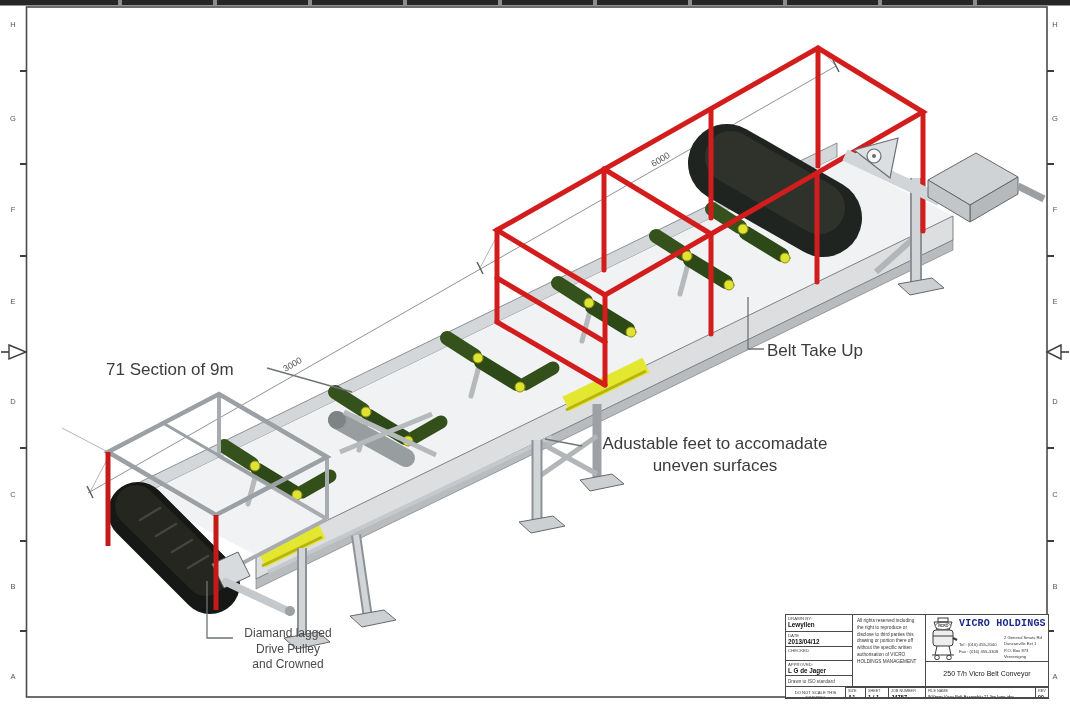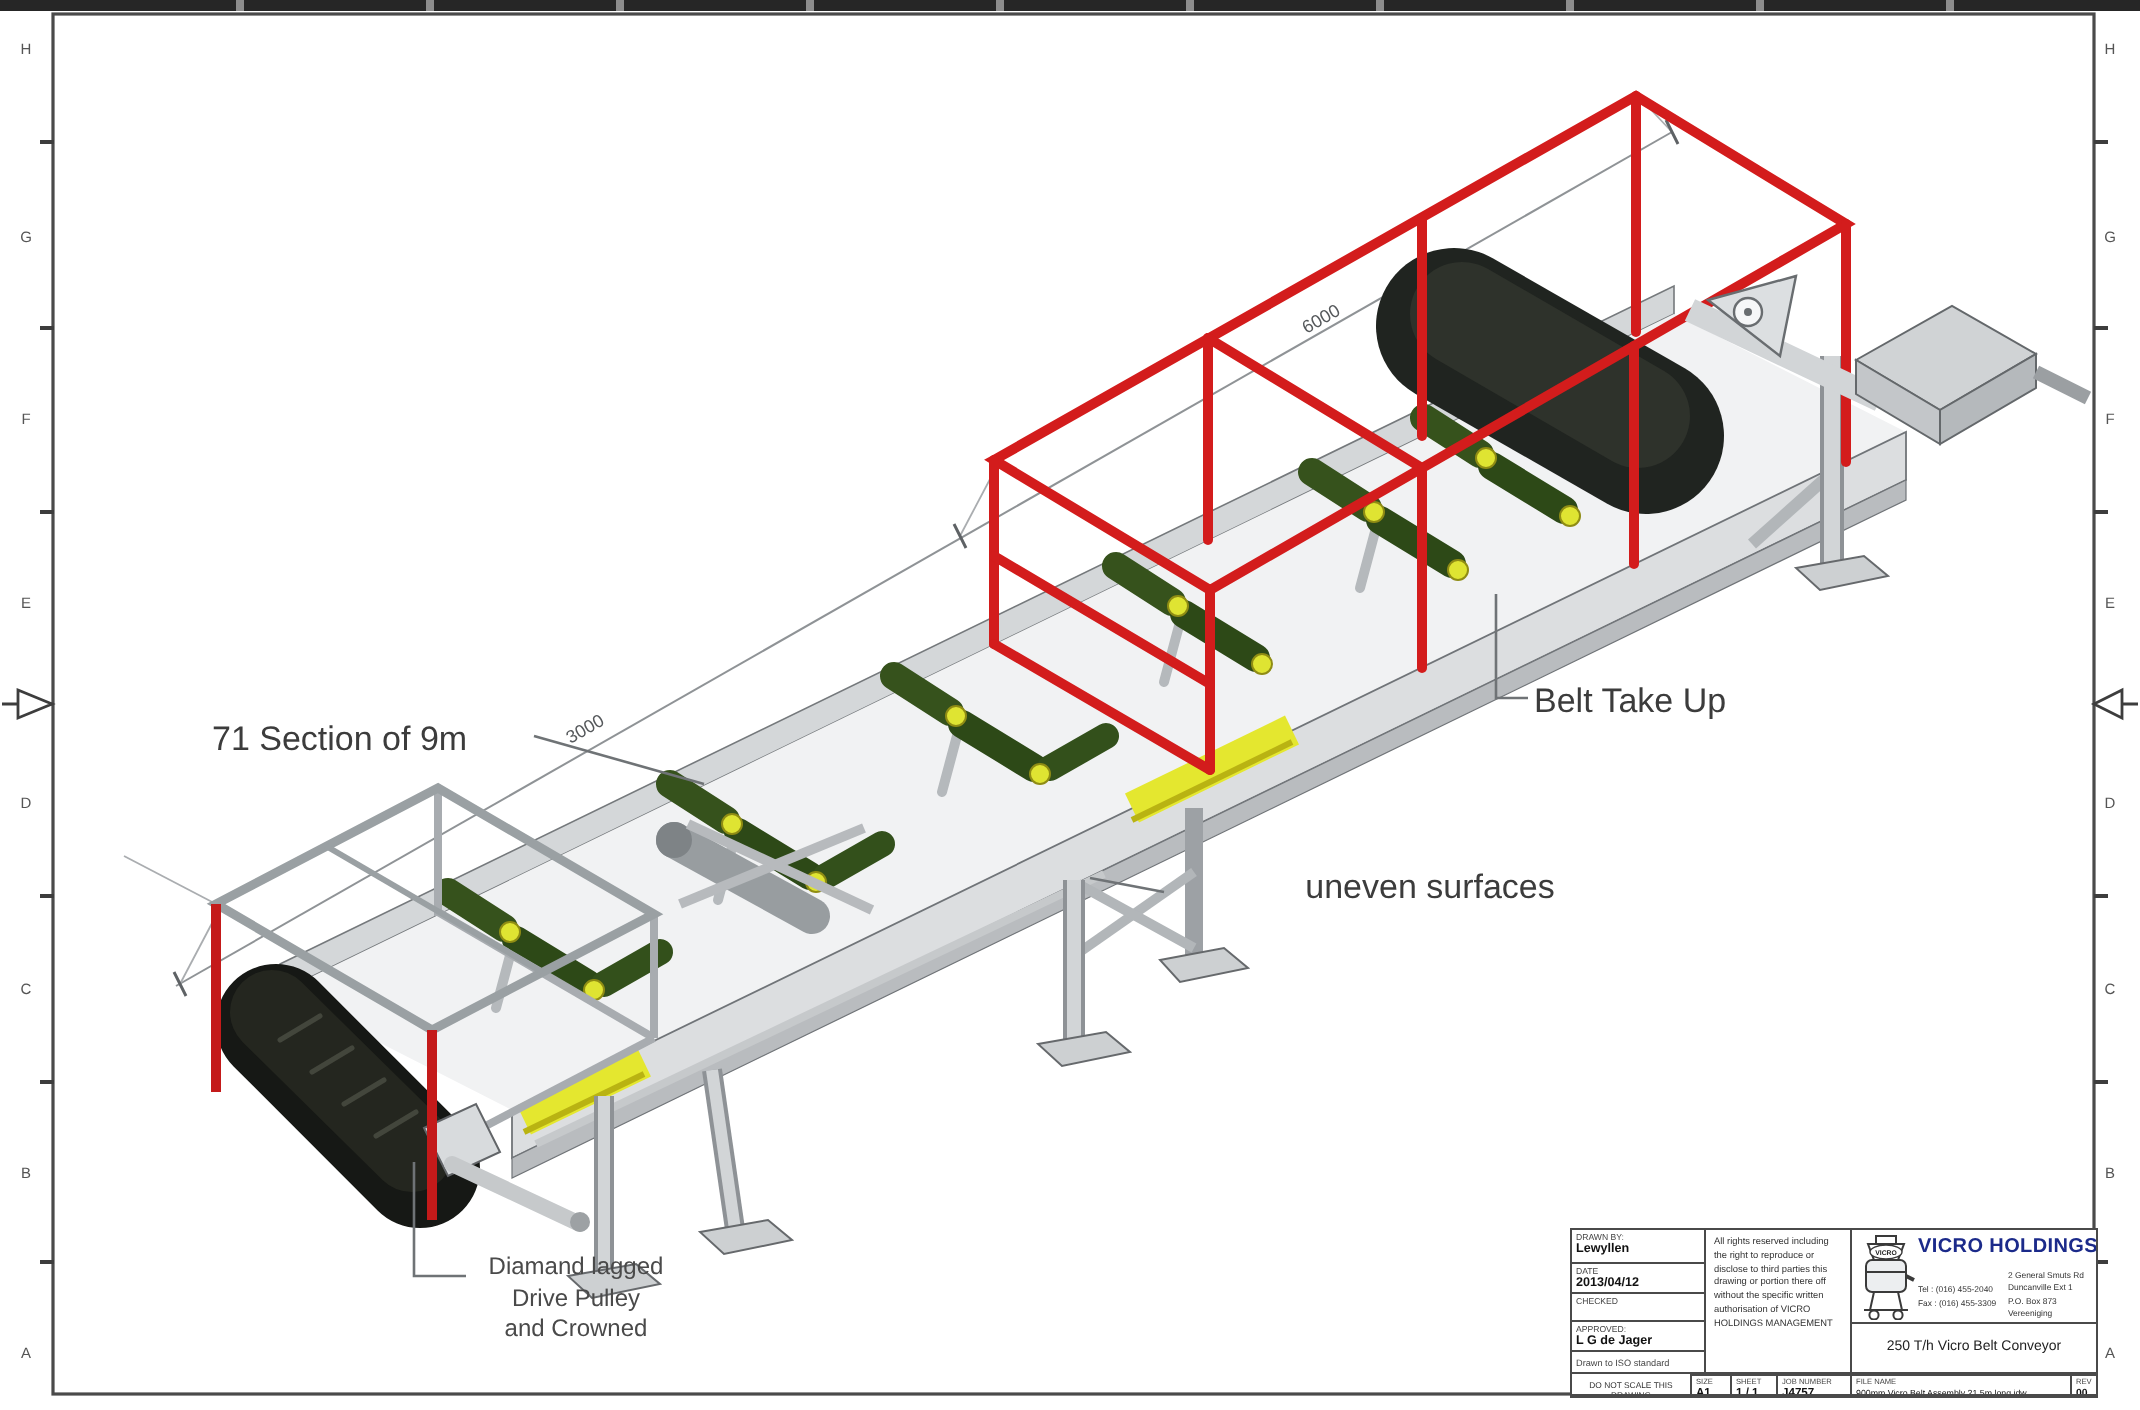--- a/index.html
+++ b/index.html
@@ -12,21 +12,21 @@
   .note.multi{white-space:normal;text-align:center;line-height:1.3;}
   .note.regular{font-weight:normal;color:#4a4a4a;}
   
   .tb{position:absolute;left:785px;top:614px;width:262px;height:83px;
       border:1px solid #4a4a4a;background:#fff;color:#222;}
   .tb .cell{position:absolute;box-sizing:border-box;border-right:1px solid #4a4a4a;
       border-bottom:1px solid #4a4a4a;padding:1px 2px;overflow:hidden;}
   .tb .lbl{font-size:4.3px;color:#444;line-height:1.2;}
   .tb .val{font-size:6.3px;font-weight:bold;color:#111;line-height:1.2;}
   .tb .rights{font-size:4.7px;line-height:1.45;color:#333;}
-  .tb .company{font-size:10px;font-weight:bold;color:#1b2a8a;letter-spacing:.2px;white-space:nowrap;}
+  .tb .company{font-size:10px;font-weight:bold;color:#1b2a8a;letter-spacing:.2px;white-space:nowrap;font-family:Liberation Mono, monospace;}
   .tb .contact{font-size:4.2px;color:#333;line-height:1.7;}
   .tb .addr{font-size:4.2px;color:#333;line-height:1.5;}
   .tb .desc{font-size:7px;color:#222;text-align:center;}
   .tb .tiny{font-size:4.2px;color:#333;text-align:center;line-height:1.3;}
 </style>
 </head>
 <body>
 
 <div class="sheet">
 
@@ -269,20 +269,21 @@
       <path d="M233,638 L207,638 L207,581"></path>
     </g>
   </svg>
 
 
   <div class="note" style="left:106px;top:360px;">71 Section of 9m</div>
 
   <div class="note" style="left:767px;top:341px;">Belt Take Up</div>
 
   <div class="note multi" style="left:575px;top:433px;width:280px;">
+    <span style="display:block">Adustable feet to accomadate</span>
     <span style="display:block">uneven surfaces</span>
   </div>
 
   <div class="note multi regular" style="left:213px;top:626px;width:150px;font-size:12px;">
     <span style="display:block">Diamand lagged</span>
     <span style="display:block">Drive Pulley</span>
     <span style="display:block">and Crowned</span>
   </div>
 
   <div class="tb">

